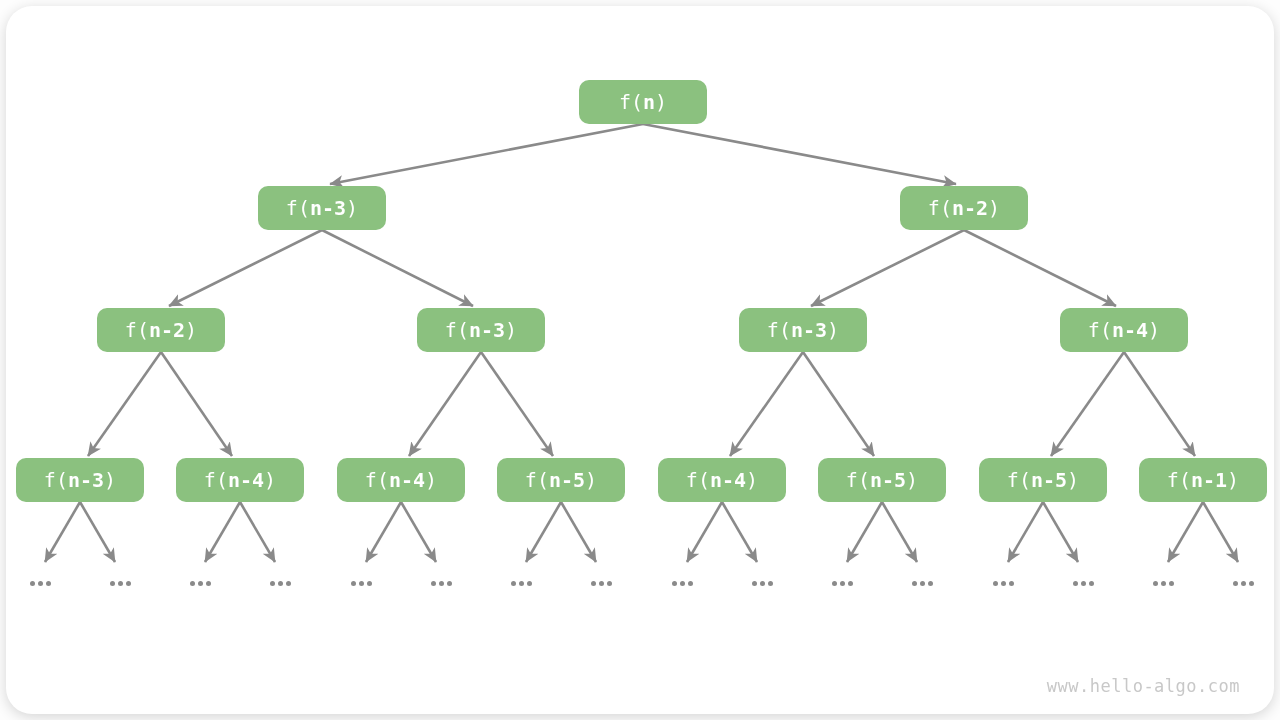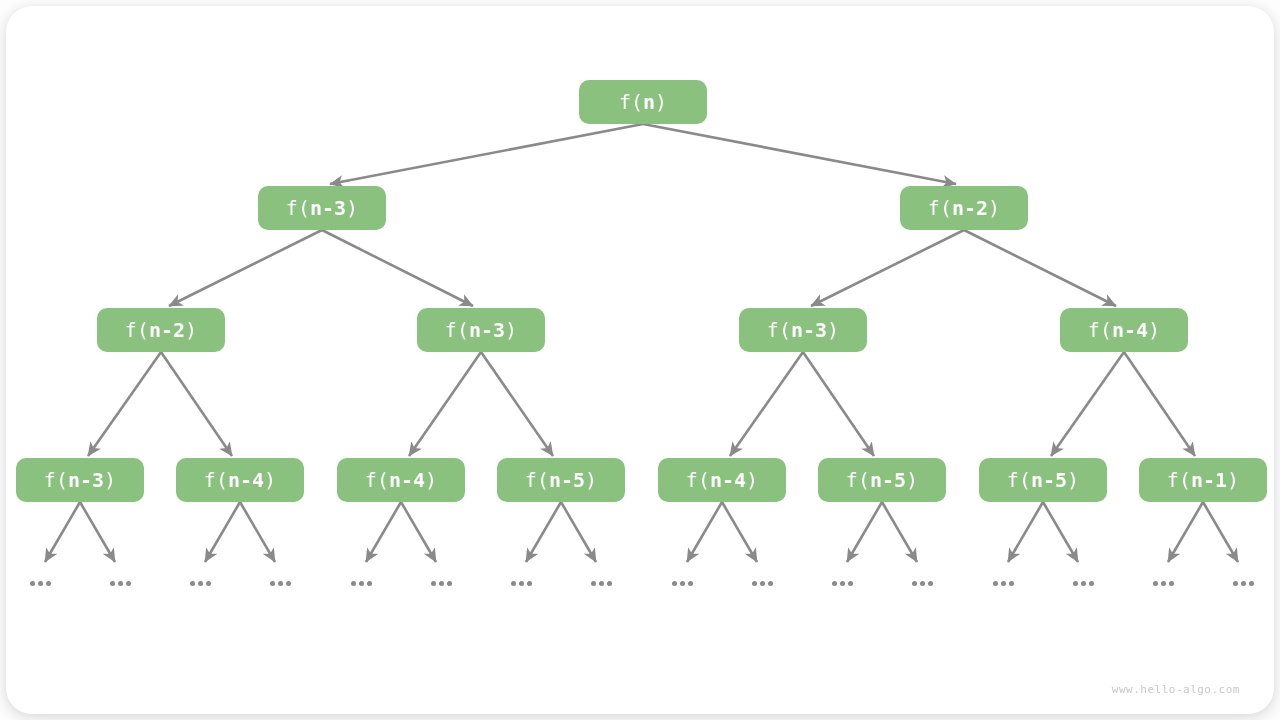--- a/index.html
+++ b/index.html
@@ -37,21 +37,21 @@
     gap: 3px;
     height: 6px;
   }
   .leaf .dot {
     width: 5px; height: 5px; border-radius: 50%;
     background: var(--dot-gray, #8a8a8a);
   }
   .watermark {
     position: absolute;
     right: 40px; bottom: 24px;
-    font-size: 11px;
+    font-size: 17px;
     color: var(--wm-gray, #c8c8c8);
     letter-spacing: 0.5px;
   }
   line.edge {
     stroke: var(--arrow-gray, #8a8a8a);
     stroke-width: 2.6;
   }
 </style>
 </head>
 <body>

